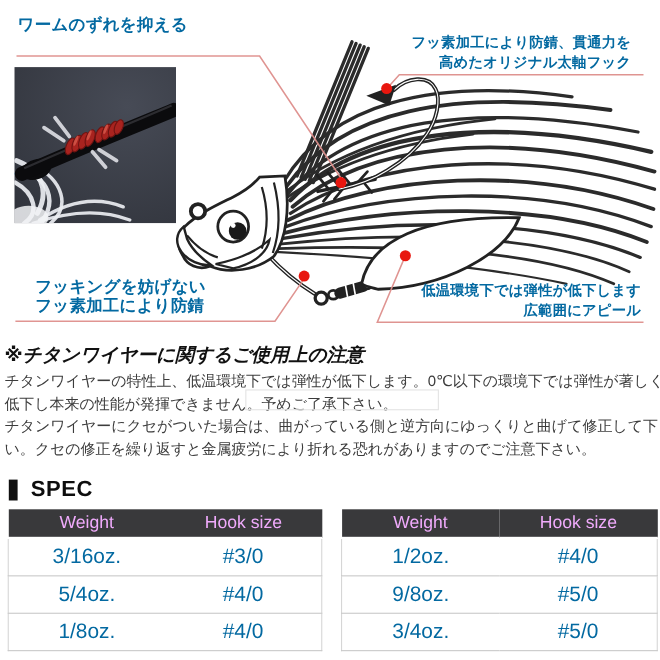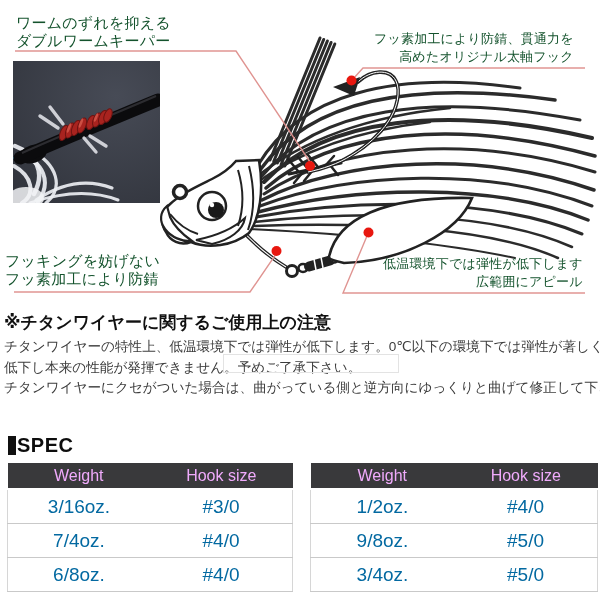--- a/index.html
+++ b/index.html
@@ -1,32 +1,32 @@
 <!DOCTYPE html>
 <html><head>
 <meta charset="utf-8">
 <style>
   html,body{margin:0;padding:0;background:#fff;}
   #canvas{position:relative;width:600px;height:600px;background:#ffffff;overflow:hidden;
           font-family:"Liberation Sans","DejaVu Sans",sans-serif;color:#1a1a1a;}
   .abs{position:absolute;}
   svg{display:block;}
   
-  .callout{position:absolute;font-weight:400;font-size:15px;line-height:17.5px;
-           letter-spacing:0.2px;white-space:nowrap;color:#14532d;}
+  .callout{position:absolute;font-weight:700;font-size:15px;line-height:17.5px;
+           letter-spacing:0.2px;white-space:nowrap;color:#0369a1;}
   .callout.small{font-size:13px;text-align:right;}
   
   .notice-heading{position:absolute;left:4px;top:311px;font-size:17px;font-weight:700;
-                  white-space:nowrap;color:#111;}
+                  white-space:nowrap;color:#111;font-style:italic;}
   .notice-line{position:absolute;left:4px;font-size:13.6px;line-height:20.5px;
                white-space:nowrap;color:#3c3c3c;}
   .artifact-box{position:absolute;left:223px;top:354px;width:174px;height:17px;
                 border:1px solid #e3e3e3;}
   
-  .spec-heading{position:absolute;left:8px;top:434px;display:flex;align-items:center;gap:1px;text-align:center;}
+  .spec-heading{position:absolute;left:8px;top:434px;display:flex;align-items:center;gap:12px;text-align:center;}
   .spec-bullet{display:inline-block;width:8px;height:19px;background:#101010;}
   .spec-label{font-size:20px;font-weight:800;letter-spacing:0.5px;color:#0d0d0d;}
   .spec-table{position:absolute;top:463px;border-collapse:collapse;table-layout:fixed;
               background:#fff;}
   .spec-table.left{left:7px;width:286px;}
   .spec-table.right{left:310px;width:288px;}
   .spec-table th{background:#39393b;color:#f0abfc;font-weight:400;font-size:16px;
                  height:25px;padding:0;text-align:center;border-bottom:2px solid #fff;}
   .spec-table td{font-size:19px;color:#0369a1;height:33px;text-align:center;padding:0;
                  border:1px solid #c9c9c9;border-left:1px solid #d6d6d6;border-right:1px solid #d6d6d6;}
@@ -165,64 +165,64 @@
     <g fill="#e8170f">
       <circle cx="310" cy="166" r="5"></circle>
       <circle cx="351.5" cy="80.5" r="5"></circle>
       <circle cx="276.5" cy="251" r="5"></circle>
       <circle cx="368.5" cy="232.5" r="5"></circle>
     </g>
   </svg>
 
   <div class="callout" style="left:16px;top:14px">
     <div>ワームのずれを抑える</div>
-    <div>ダブルワームキーパー</div>
   </div>
   <div class="callout small" style="left:374px;top:30px">
     <div>フッ素加工により防錆、貫通力を</div>
     <div>高めたオリジナル太軸フック</div>
   </div>
-  <div class="callout" style="left:5px;top:252px">
+  <div class="callout" style="left:32px;top:252px">
     <div>フッキングを妨げない</div>
     <div>フッ素加工により防錆</div>
   </div>
   <div class="callout small" style="left:383px;top:255px">
     <div>低温環境下では弾性が低下します</div>
     <div>広範囲にアピール</div>
   </div>
 
   <div class="notice-heading">※チタンワイヤーに関するご使用上の注意</div>
   <div class="notice-line" style="top:337px">チタンワイヤーの特性上、低温環境下では弾性が低下します。0℃以下の環境下では弾性が著しく</div>
   <div class="notice-line" style="top:357.5px">低下し本来の性能が発揮できません。予めご了承下さい。</div>
   <div class="notice-line" style="top:378px">チタンワイヤーにクセがついた場合は、曲がっている側と逆方向にゆっくりと曲げて修正して下さ</div>
+  <div class="notice-line" style="top:398.5px">い。クセの修正を繰り返すと金属疲労により折れる恐れがありますのでご注意下さい。</div>
   <div class="artifact-box"></div>
 
   <div class="spec-heading">
     <span class="spec-bullet"></span>
     <span class="spec-label">SPEC</span>
   </div>
 
   <table class="spec-table left">
     <thead>
       <tr>
         <th>Weight</th>
         <th>Hook size</th>
       </tr>
     </thead>
     <tbody>
       <tr>
         <td>3/16oz.</td>
         <td>#3/0</td>
       </tr>
       <tr>
-        <td>7/4oz.</td>
+        <td>5/4oz.</td>
         <td>#4/0</td>
       </tr>
       <tr>
-        <td>6/8oz.</td>
+        <td>1/8oz.</td>
         <td>#4/0</td>
       </tr>
     </tbody>
   </table>
 
   <table class="spec-table right">
     <thead>
       <tr>
         <th>Weight</th>
         <th>Hook size</th>

